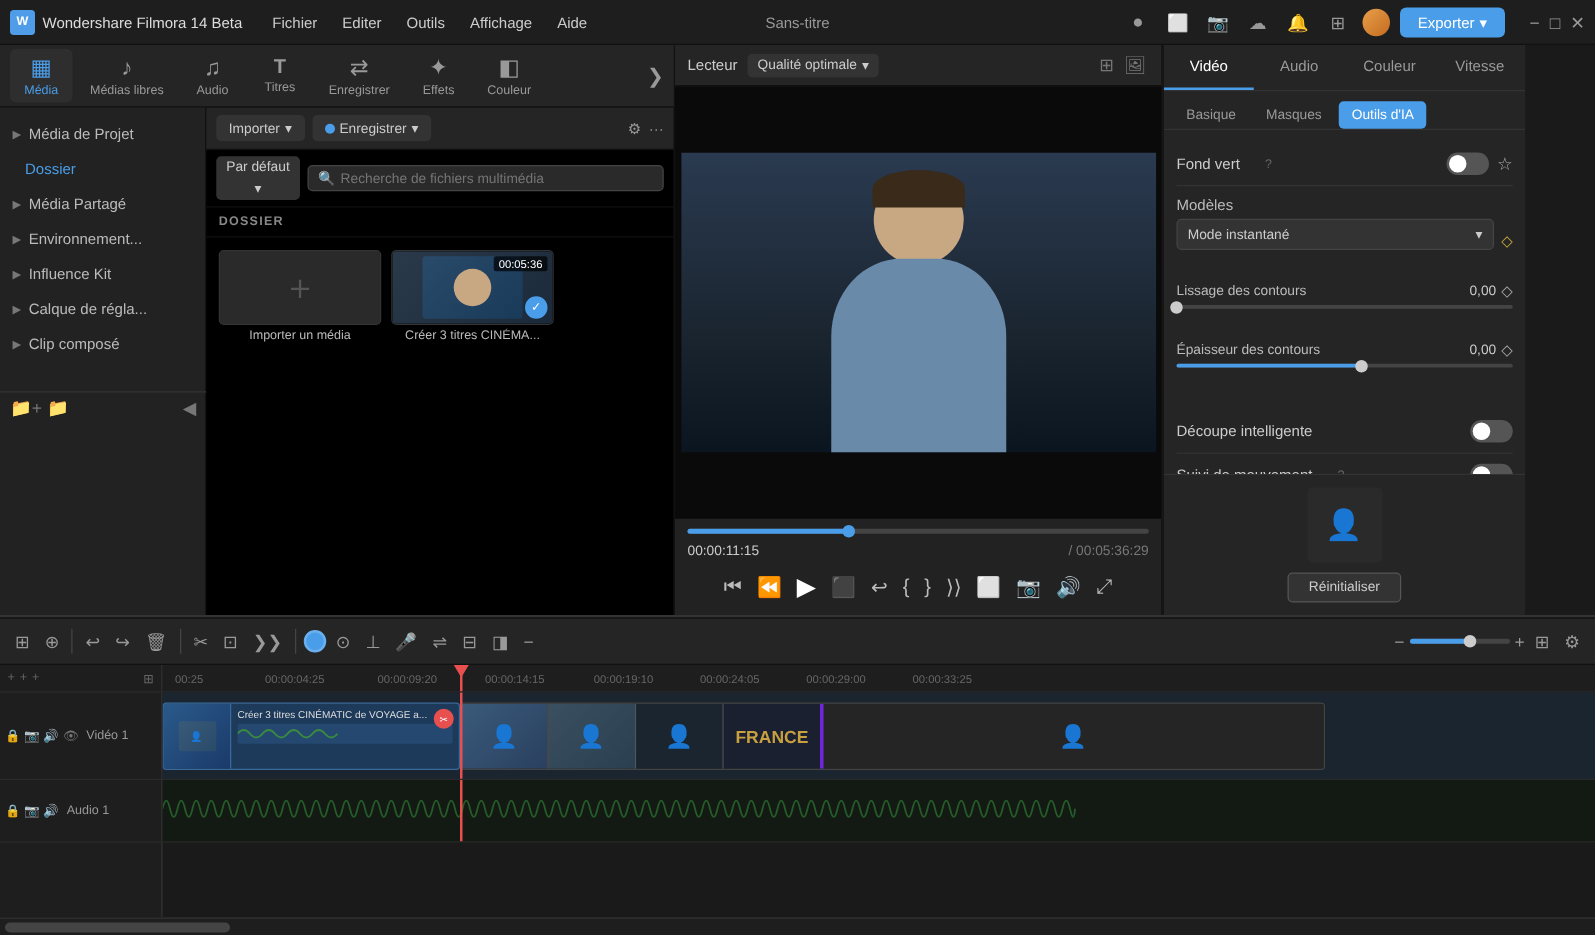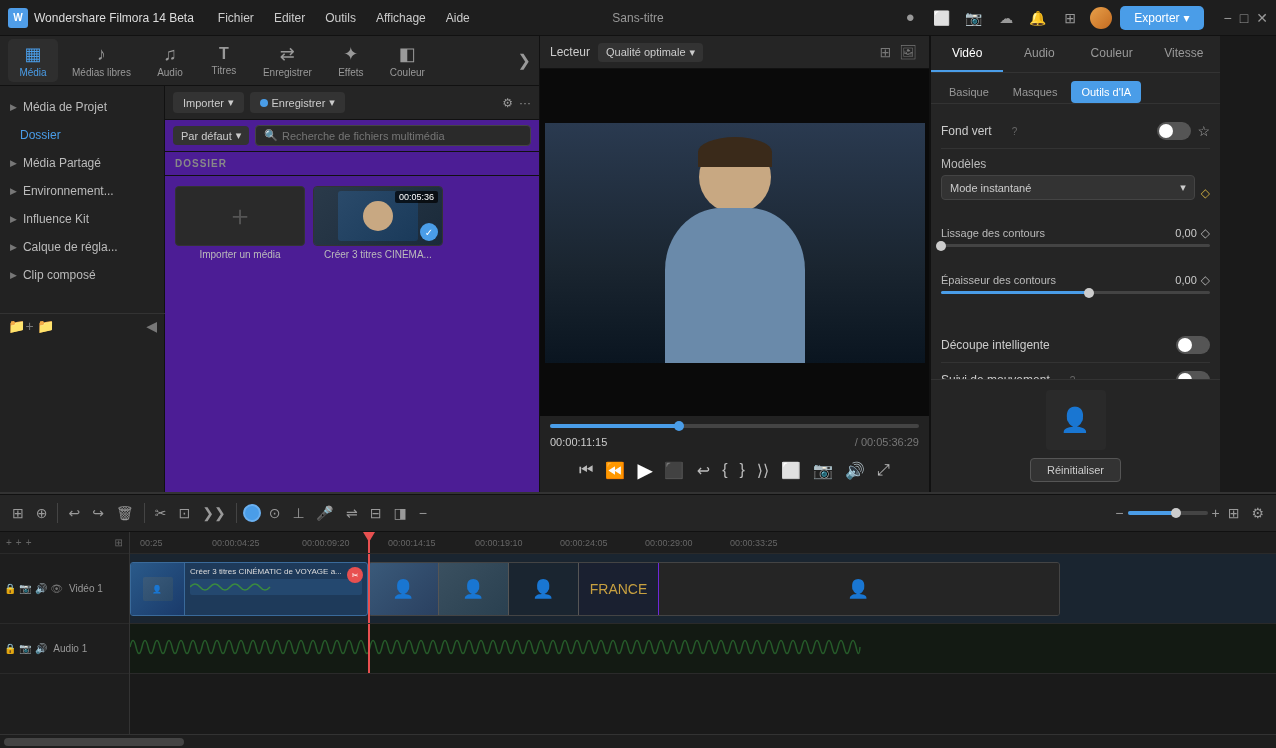--- a/index.html
+++ b/index.html
@@ -41,30 +41,30 @@
     #media-panel { display: flex; flex: 1; overflow: hidden; }
 
     
     #sidebar { width: 165px; background: #222; border-right: 1px solid #111; padding: 8px 0; overflow-y: auto; }
     .sidebar-section { margin-bottom: 2px; }
     .sidebar-item { display: flex; align-items: center; gap: 6px; padding: 6px 10px; cursor: pointer; color: #bbb; }
     .sidebar-item .chevron { font-size: 9px; color: #777; }
     .sidebar-item.active-item { color: #4a9de8; }
 
     
-    #media-content { flex: 1; display: flex; flex-direction: column; background: #4c1d95; }
+    #media-content { flex: 1; display: flex; flex-direction: column; background: #000000; }
     #media-toolbar { display: flex; align-items: center; gap: 6px; padding: 6px 8px; background: #252525; border-bottom: 1px solid #111; }
     .import-btn { background: #333; border: none; color: #ccc; padding: 4px 10px; border-radius: 4px; cursor: pointer; display: flex; align-items: center; gap: 4px; font-size: 11px; }
     .record-btn { background: #333; border: none; color: #ccc; padding: 4px 10px; border-radius: 4px; cursor: pointer; display: flex; align-items: center; gap: 4px; font-size: 11px; }
     .record-dot { width: 8px; height: 8px; border-radius: 50%; background: #4a9de8; }
     .media-filter-icon { color: #999; margin-left: auto; cursor: pointer; }
     .more-icon { color: #999; cursor: pointer; }
     
     #media-sort { display: flex; align-items: center; gap: 6px; padding: 5px 8px; border-bottom: 1px solid #111; }
-    .sort-btn { background: #333; border: none; color: #ccc; padding: 3px 8px; border-radius: 4px; cursor: pointer; font-size: 11px; display: flex; align-items: center; gap: 4px; }
+    .sort-btn { background: #333; border: none; color: #ccc; padding: 3px 8px; border-radius: 4px; cursor: pointer; font-size: 11px; display: flex; align-items: center; gap: 4px; flex-direction: column; }
     .search-box { flex: 1; background: #2a2a2a; border: 1px solid #444; border-radius: 4px; padding: 3px 8px; color: #ccc; font-size: 11px; display: flex; align-items: center; gap: 4px; }
     .search-box input { background: none; border: none; color: #ccc; font-size: 11px; outline: none; flex: 1; }
 
     #dossier-label { padding: 6px 10px; font-size: 10px; color: #888; letter-spacing: 1px; font-weight: bold; border-bottom: 1px solid #111; }
     #media-grid { display: flex; flex-wrap: wrap; gap: 8px; padding: 10px; overflow-y: auto; flex: 1; }
     .media-item { width: 130px; cursor: pointer; }
     .media-thumb { width: 130px; height: 60px; background: #2a2a2a; border-radius: 4px; display: flex; align-items: center; justify-content: center; position: relative; overflow: hidden; border: 1px solid #333; }
     .media-thumb .add-icon { font-size: 28px; color: #555; }
     .media-thumb .duration { position: absolute; top: 4px; right: 4px; background: rgba(0,0,0,0.7); color: #fff; font-size: 9px; padding: 1px 4px; border-radius: 2px; }
     .media-thumb .check-icon { position: absolute; bottom: 4px; right: 4px; width: 18px; height: 18px; background: #4a9de8; border-radius: 50%; display: flex; align-items: center; justify-content: center; color: white; font-size: 10px; }
@@ -579,21 +579,21 @@
           <div style="display:flex; width:100%; height:100%;">
             <div style="width:70px; min-width:70px; background:linear-gradient(135deg,#3a5a7a,#2a4060); border-right:1px solid #555; display:flex; align-items:center; justify-content:center; overflow:hidden;">
               <span style="font-size:18px;">👤</span>
             </div>
             <div style="width:70px; min-width:70px; background:linear-gradient(135deg,#3a5060,#2a4050); border-right:1px solid #555; display:flex; align-items:center; justify-content:center; overflow:hidden;">
               <span style="font-size:18px;">👤</span>
             </div>
             <div style="width:70px; min-width:70px; background:#1a2530; border-right:1px solid #555; display:flex; align-items:center; justify-content:center;">
               <span style="font-size:18px;">👤</span>
             </div>
-            <div style="width:80px; min-width:80px; background:#1a2030; border-right:1px solid #6d28d9; display:flex; align-items:center; justify-content:center; font-size:14px; color:#c8a040; font-weight:normal;">FRANCE</div>
+            <div style="width:80px; min-width:80px; background:#1a2030; border-right:3px solid #6d28d9; display:flex; align-items:center; justify-content:center; font-size:14px; color:#c8a040; font-weight:bold;">FRANCE</div>
             <div style="flex:1; background:#252525; display:flex; align-items:center; justify-content:center;">
               <span style="font-size:18px;">👤</span>
             </div>
           </div>
         </div>
       </div>
 
       <div class="track-row audio-track" style="height:50px; position:relative; background:#131a13;">
         <div style="position:absolute; left:238px; top:0; width:2px; height:100%; background:#e85050; z-index:5;"></div>
 

